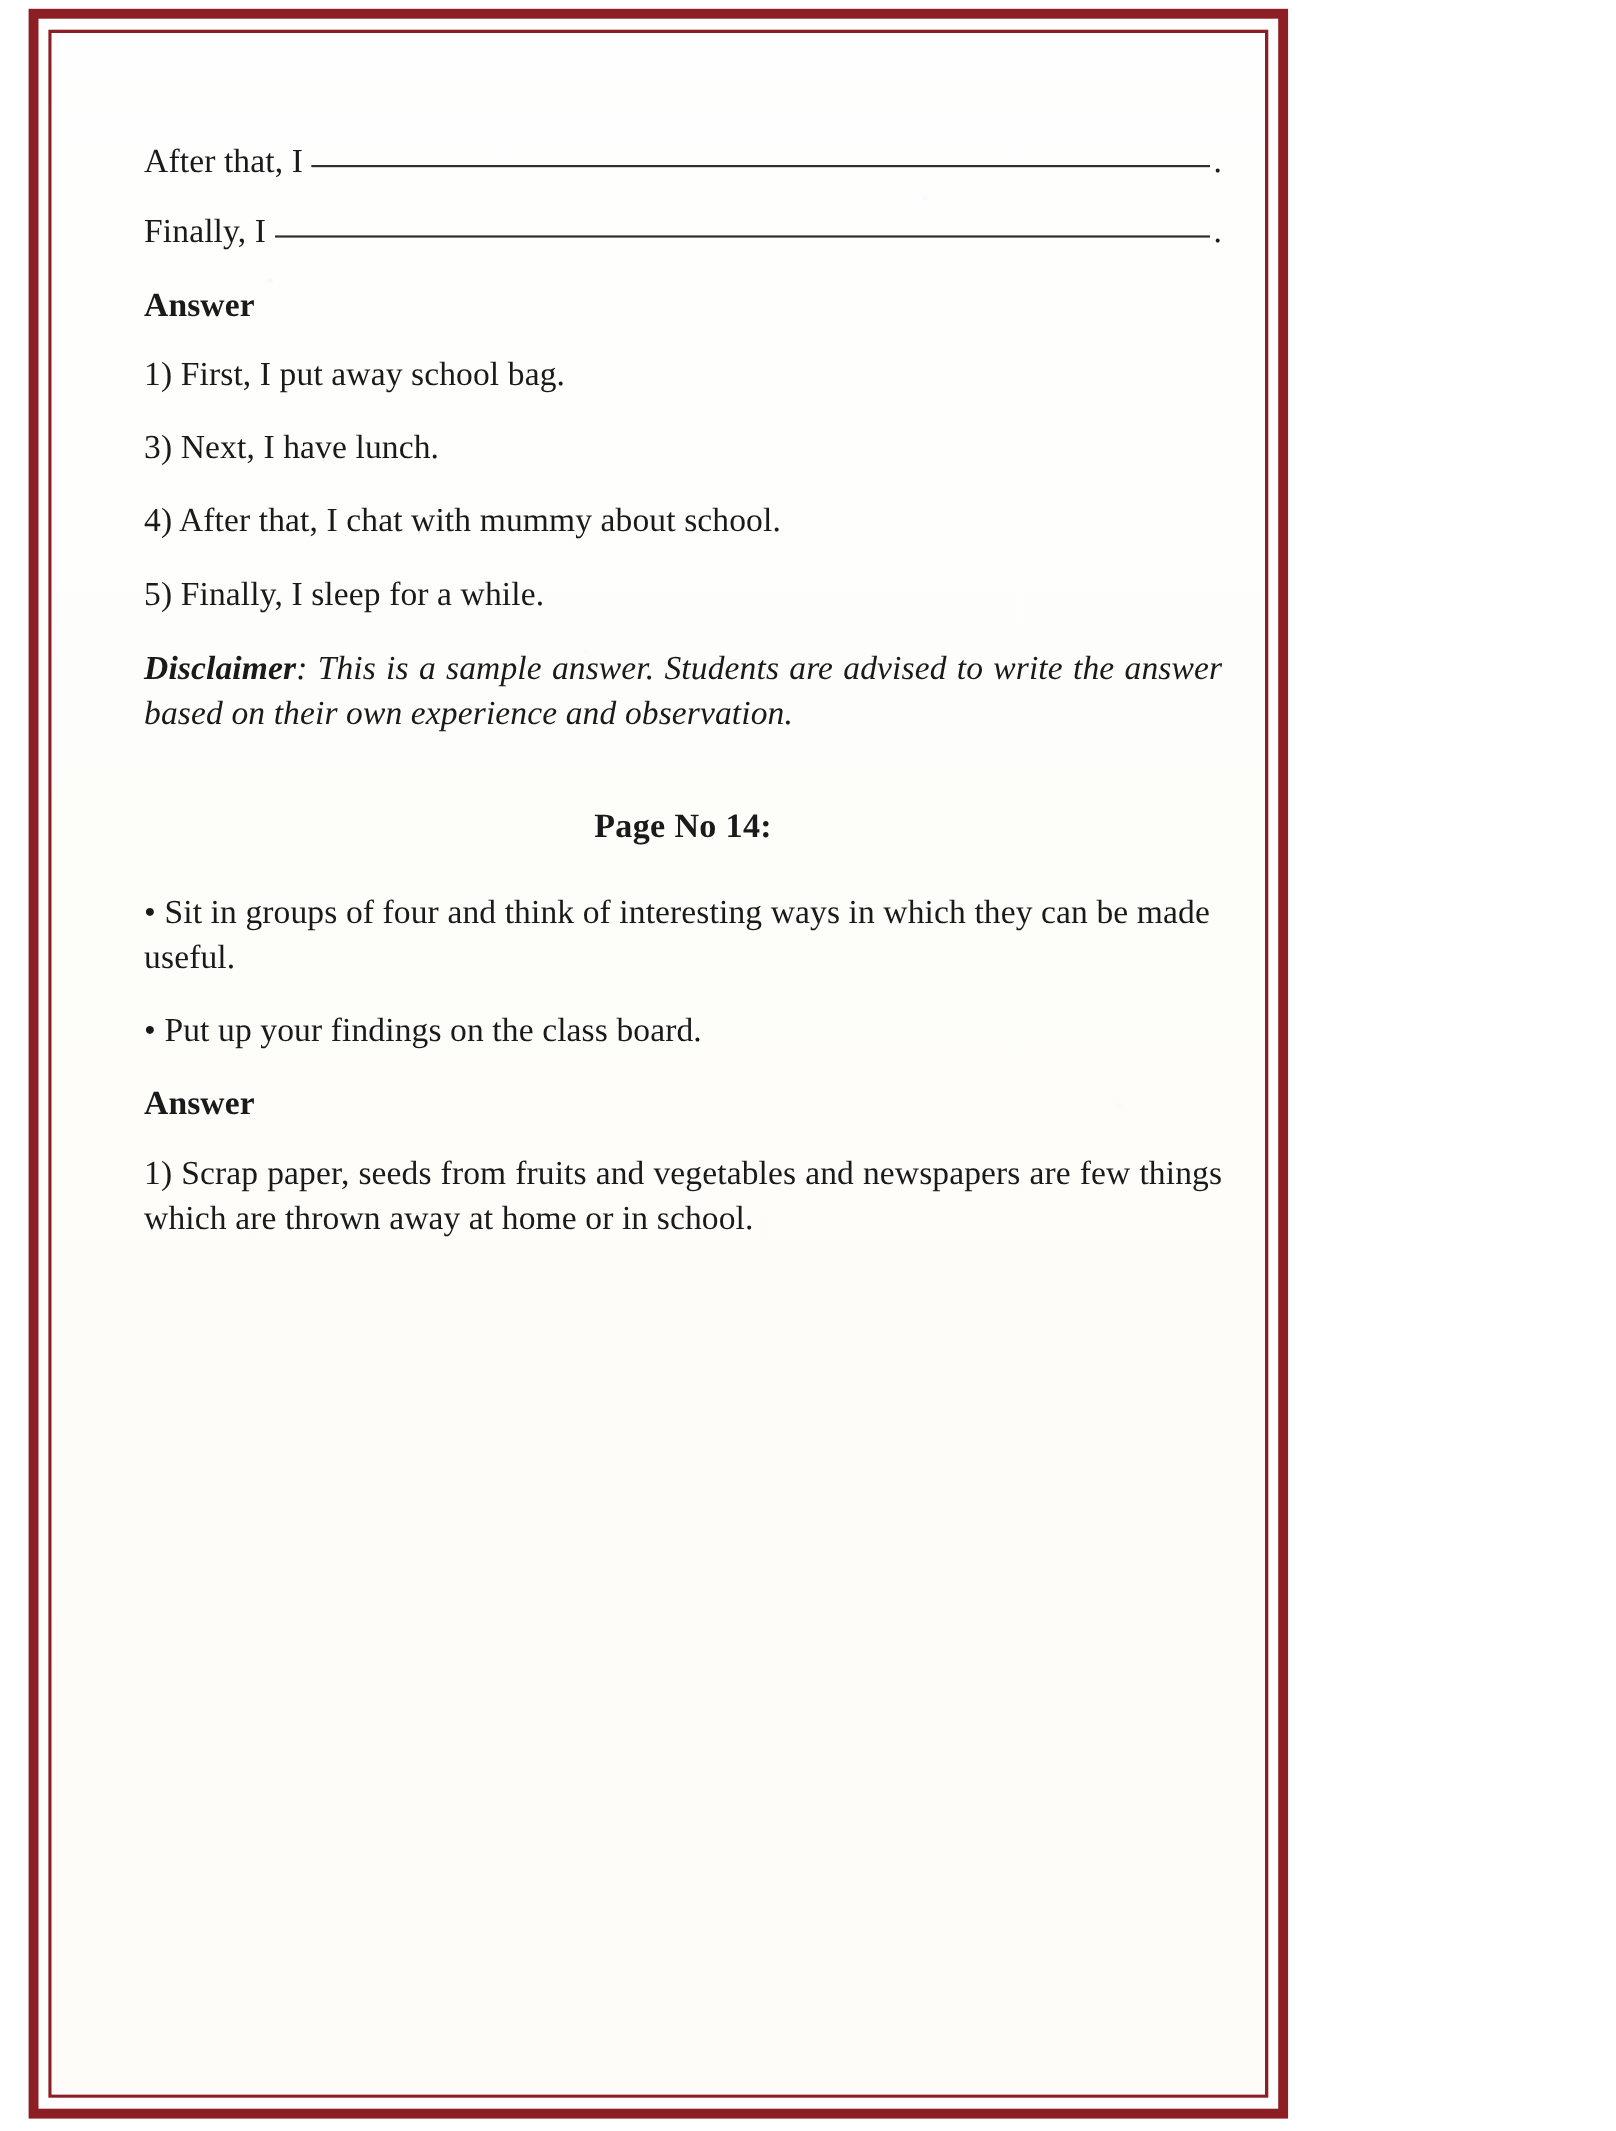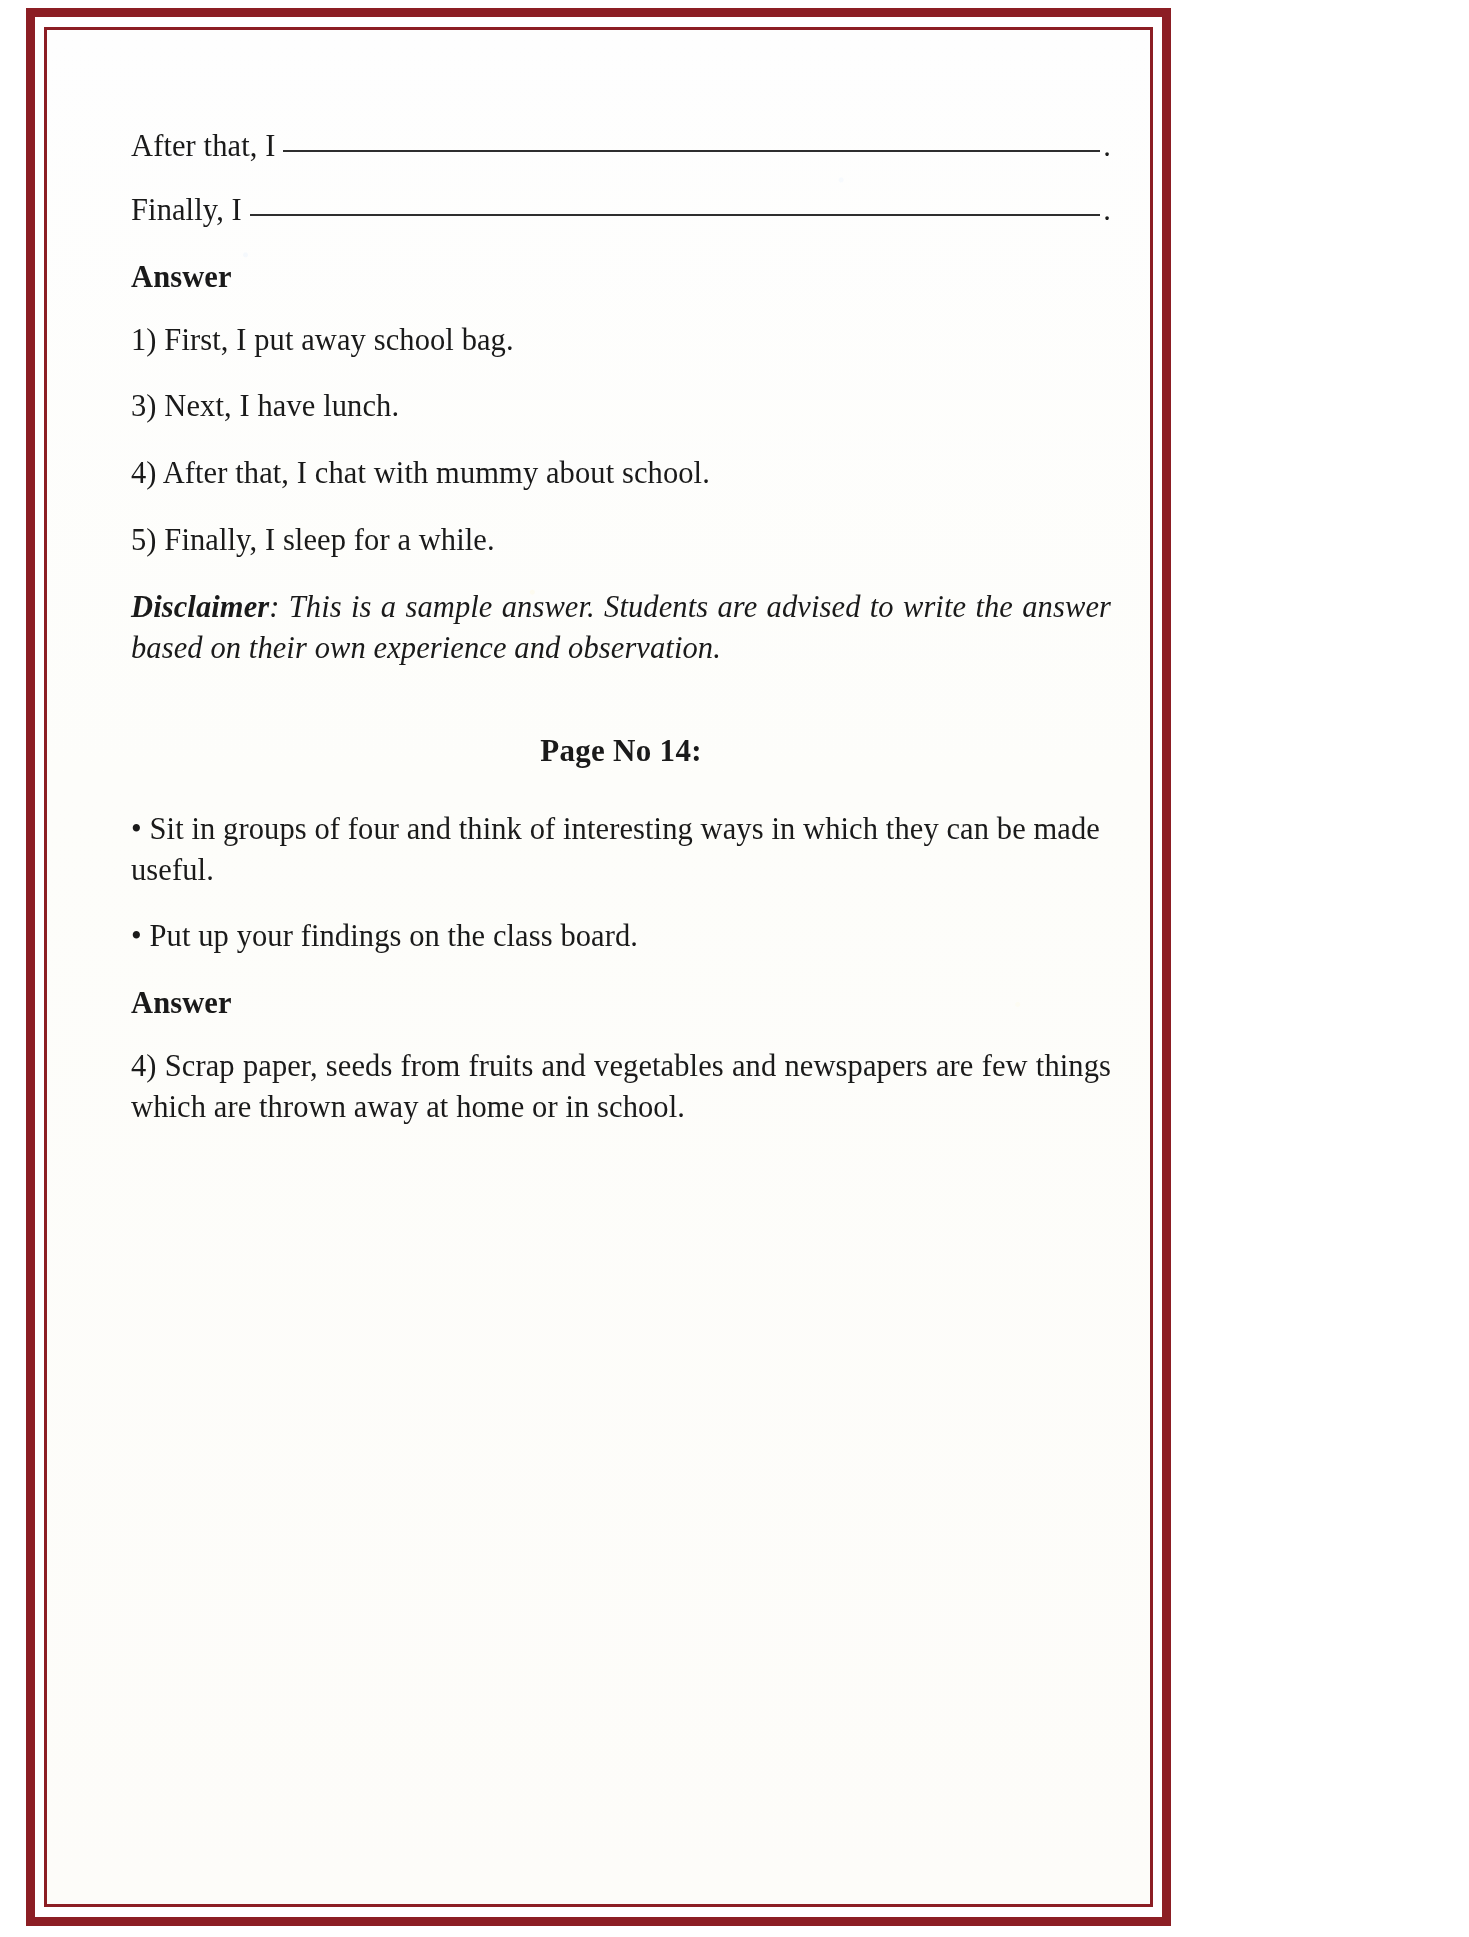--- a/index.html
+++ b/index.html
@@ -162,18 +162,18 @@
 
         <div class="page-no">Page No 14:</div>
 
 
         <div class="bullet">• Sit in groups of four and think of interesting ways in which they can be made useful.</div>
         <div class="bullet">• Put up your findings on the class board.</div>
 
         <div class="heading-bold">Answer</div>
 
 
-        <div class="para">4) Scrap paper, seeds from fruits and vegetables and newspapers are few things which are thrown away at home or in school.</div>
+        <div class="para">1) Scrap paper, seeds from fruits and vegetables and newspapers are few things which are thrown away at home or in school.</div>
 
       </div>
     </div>
   </div>
 </div>
 
 </body></html>

